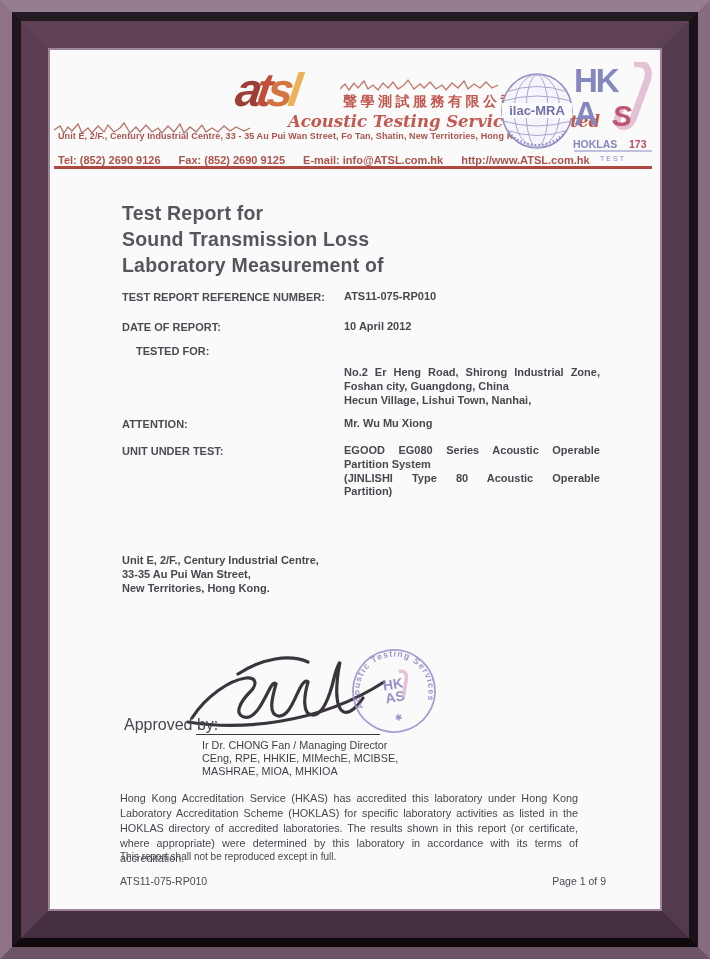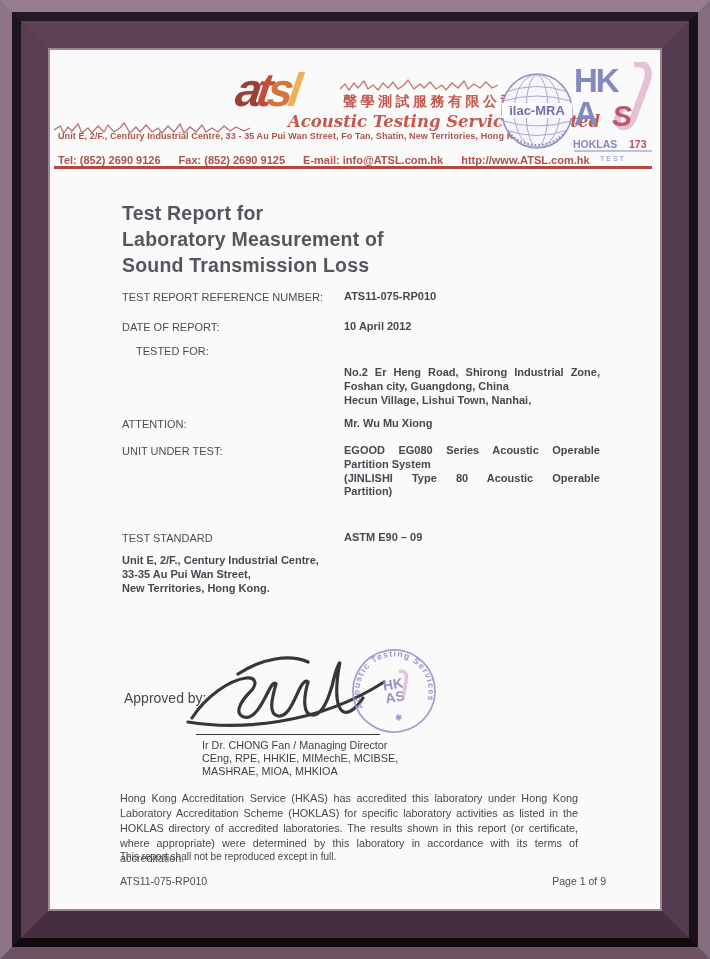--- a/index.html
+++ b/index.html
@@ -40,31 +40,31 @@
   .rule{position:absolute;left:4px;top:116px;width:598px;height:3px;background:#b04a40;}
   .ilac{position:absolute;left:448px;top:20px;}
   .hkas{position:absolute;left:522px;top:12px;}
 
   
   .title{position:absolute;left:72px;top:142px;font-size:19.5px;line-height:26px;
     font-weight:bold;color:#55555e;letter-spacing:0.2px;margin-top:8px;}
 
   
   .field-row{position:absolute;left:72px;display:flex;width:478px;}
-  .f-label{width:222px;flex:0 0 222px;font-weight:normal;font-size:11px;line-height:14px;color:#4b4b53;}
+  .f-label{width:222px;flex:0 0 222px;font-weight:bold;font-size:11px;line-height:14px;color:#4b4b53;}
   .f-value{width:256px;flex:0 0 256px;font-weight:bold;font-size:11px;line-height:13.8px;color:#47474f;}
   .v-line{display:block;}
   .v-line.stretch{text-align:justify;text-align-last:justify;}
   #row-0{top:240px;} #row-1{top:270px;} #row-2{top:294px;margin-left:14px;} #row-3{top:316px;}
   #row-4{top:367px;} #row-5{top:394px;} #row-6{top:481px;} #row-7{top:504px;}
 
   
   .sig-svg{position:absolute;left:136px;top:598px;}
   .stamp{position:absolute;left:300px;top:597px;transform:rotate(-10deg);opacity:0.9;}
-  .approved-by{position:absolute;left:74px;top:640px;font-size:14px;color:#46464e;}
+  .approved-by{position:absolute;left:74px;top:666px;font-size:16px;color:#46464e;}
   .sig-line{position:absolute;left:146px;top:684px;width:184px;border-bottom:1.7px solid #3c3840;}
   .signatory{position:absolute;left:152px;top:689px;font-size:10.8px;color:#3e3e46;}
   .creds1{position:absolute;left:152px;top:702px;font-size:10.8px;color:#3e3e46;}
   .creds2{position:absolute;left:152px;top:715px;font-size:10.8px;color:#3e3e46;}
 
   
   .accred{position:absolute;left:70px;top:741px;width:458px;font-size:10.8px;
     line-height:15px;text-align:justify;color:#46464e;}
   .note{position:absolute;left:70px;top:801px;font-size:10px;color:#46464e;}
   .bottom-row{position:absolute;left:70px;top:825px;width:486px;display:flex;
@@ -123,22 +123,22 @@
         <text x="2" y="63" font-size="33" font-weight="bold" fill="#8488c0">A</text>
         <text x="40" y="64" font-size="30" font-weight="bold" font-style="italic" fill="#c05570">S</text>
         <text x="1" y="86" font-size="10.5" font-weight="bold" fill="#8488c0">HOKLAS</text>
         <text x="57" y="86" font-size="10.5" font-weight="bold" fill="#b84f60">173</text>
         <line x1="2" y1="89" x2="80" y2="89" stroke="#8488c0" stroke-width="1"></line>
         <text x="41" y="99" text-anchor="middle" font-size="7" letter-spacing="2" fill="#8488c0">TEST</text>
       </svg>
 
       <div class="title">
         <div>Test Report for</div>
+        <div>Sound Transmission Loss</div>
         <div>Laboratory Measurement of</div>
-        <div>Sound Transmission Loss</div>
       </div>
 
       <div class="field-row" id="row-0">
         <div class="f-label">TEST REPORT REFERENCE NUMBER:</div>
         <div class="f-value">
                   <span class="v-line">ATS11-075-RP010</span>
                 </div>
       </div>
       <div class="field-row" id="row-1">
         <div class="f-label">DATE OF REPORT:</div>
@@ -164,26 +164,20 @@
                 </div>
       </div>
       <div class="field-row" id="row-5">
         <div class="f-label">UNIT UNDER TEST:</div>
         <div class="f-value">
           <span class="v-line stretch">EGOOD EG080 Series Acoustic Operable</span>
           <span class="v-line">Partition System</span>
           <span class="v-line stretch">(JINLISHI Type 80 Acoustic Operable</span>
           <span class="v-line">Partition)</span>
         </div>
-      </div>
-      <div class="field-row" id="row-6">
-        <div class="f-label">TEST STANDARD</div>
-        <div class="f-value">
-                  <span class="v-line">ASTM E90 – 09</span>
-                </div>
       </div>
       <div class="field-row" id="row-7">
         <div class="f-value">
           <span class="v-line">Unit E, 2/F., Century Industrial Centre,</span>
           <span class="v-line">33-35 Au Pui Wan Street,</span>
           <span class="v-line">New Territories, Hong Kong.</span>
         </div>
       </div>
 
       <svg class="sig-svg" width="205" height="90" viewBox="0 0 205 90">

